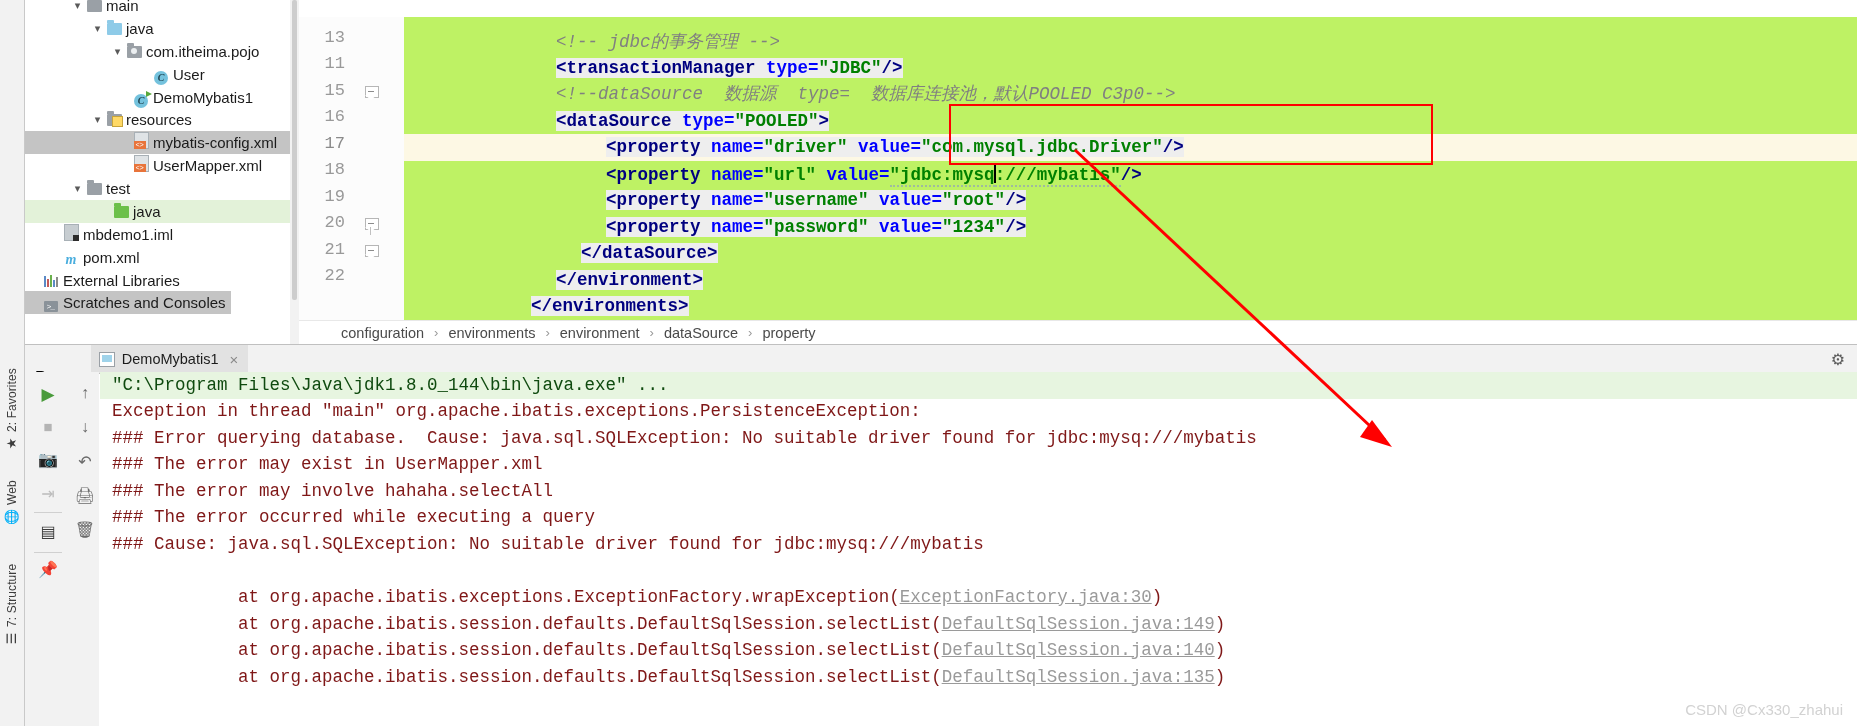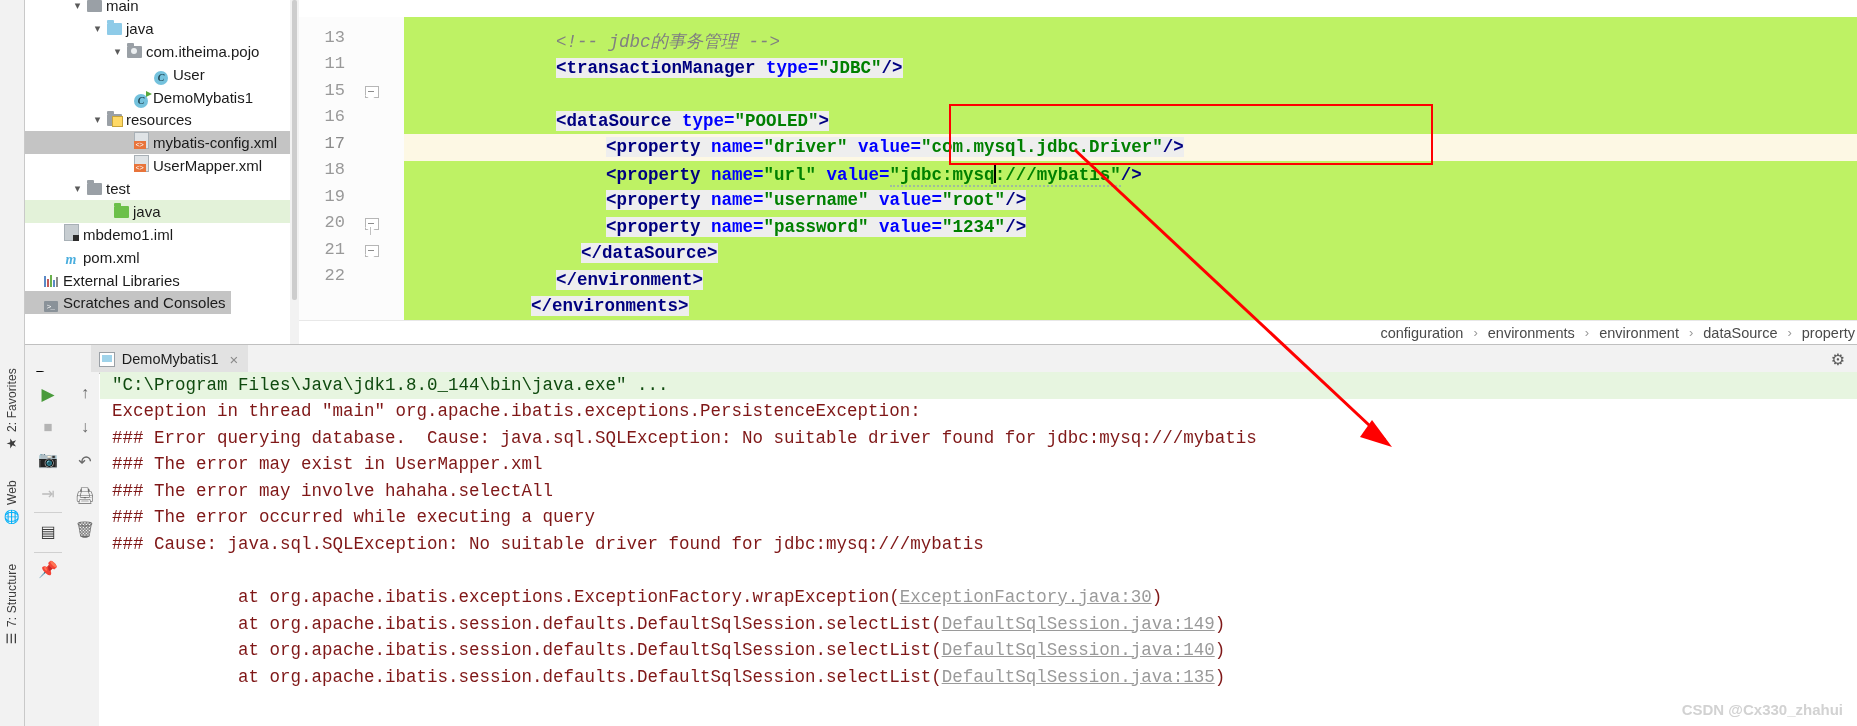--- a/index.html
+++ b/index.html
@@ -112,21 +112,21 @@
   
   .redbox{
     position:absolute;border:2.5px solid #ff0000;pointer-events:none;
   }
 
   
   .crumbbar{
     position:absolute;left:299px;top:320px;width:1558px;height:24px;
     background:#ffffff;border-top:1px solid #e8e8e8;
     display:flex;align-items:center;padding-left:40px;box-sizing:border-box;
-    font-size:14.5px;color:#4a4a4a;justify-content:flex-end;
+    font-size:14.5px;color:#4a4a4a;
   }
   .crumb{padding:0 2px;}
   .crumbsep{color:#9a9a9a;padding:0 8px;font-size:13px;}
 
   
   .runwin{position:absolute;left:25px;top:344px;width:1832px;height:382px;background:#ffffff;}
   .runhead{
     position:absolute;left:0;top:0;width:1832px;height:28px;
     background:#f2f2f2;border-top:1px solid #c0c0c0;border-bottom:1px solid #c0c0c0;
     display:flex;align-items:center;
@@ -162,21 +162,21 @@
     font-family:"Liberation Mono", monospace;font-size:17.5px;line-height:26.5px;color:#7f1717;
   }
   .cl.cmd{background:#e7f5e0;color:#0f4a0f;left:0;padding-left:12px;}
   .lnk{color:#9a9a9a;text-decoration:underline;}
 
   
   .anno{position:absolute;left:0;top:0;width:1857px;height:726px;pointer-events:none;}
 
   .csdn{
     position:absolute;right:14px;bottom:8px;
-    font-size:15px;color:#d2d2d2;font-family:"Liberation Sans",sans-serif;font-weight:bold;
+    font-size:15px;color:#d2d2d2;font-family:"Liberation Sans",sans-serif;
   }
 </style>
 </head>
 <body>
 
 <div class="app">
 
   <div class="rail">
     <div class="rail-item" style="top:355px;height:110px;">
       <span class="ricon">★</span>
@@ -319,20 +319,23 @@
     <div class="codearea">
 
       <div class="cline t-cmt" style="top:-15px;left:68px;">
         <span>&lt;!-- jdbc的事务管理 --&gt;</span>
       </div>
 
       <div class="cline" style="top:11px;left:68px;">
         <span class="seg"><span class="t-tag">&lt;transactionManager </span><span class="t-attr">type=</span><span class="t-val">"JDBC"</span><span class="t-tag">/&gt;</span></span>
       </div>
 
+      <div class="cline t-cmt" style="top:37px;left:68px;">
+        <span>&lt;!--dataSource  数据源  type=  数据库连接池，默认POOLED C3p0--&gt;</span>
+      </div>
 
       <div class="cline" style="top:64px;left:68px;">
         <span class="seg"><span class="t-tag">&lt;dataSource </span><span class="t-attr">type=</span><span class="t-val">"POOLED"</span><span class="t-tag">&gt;</span></span>
       </div>
 
       <div class="cline" style="top:90px;left:118px;">
         <span class="seg"><span class="t-tag">&lt;property </span><span class="t-attr">name=</span><span class="t-val">"driver"</span><span class="t-attr"> value=</span><span class="t-val">"com.mysql.jdbc.Driver"</span><span class="t-tag">/&gt;</span></span>
       </div>
 
       <div class="cline" style="top:117px;left:118px;">

